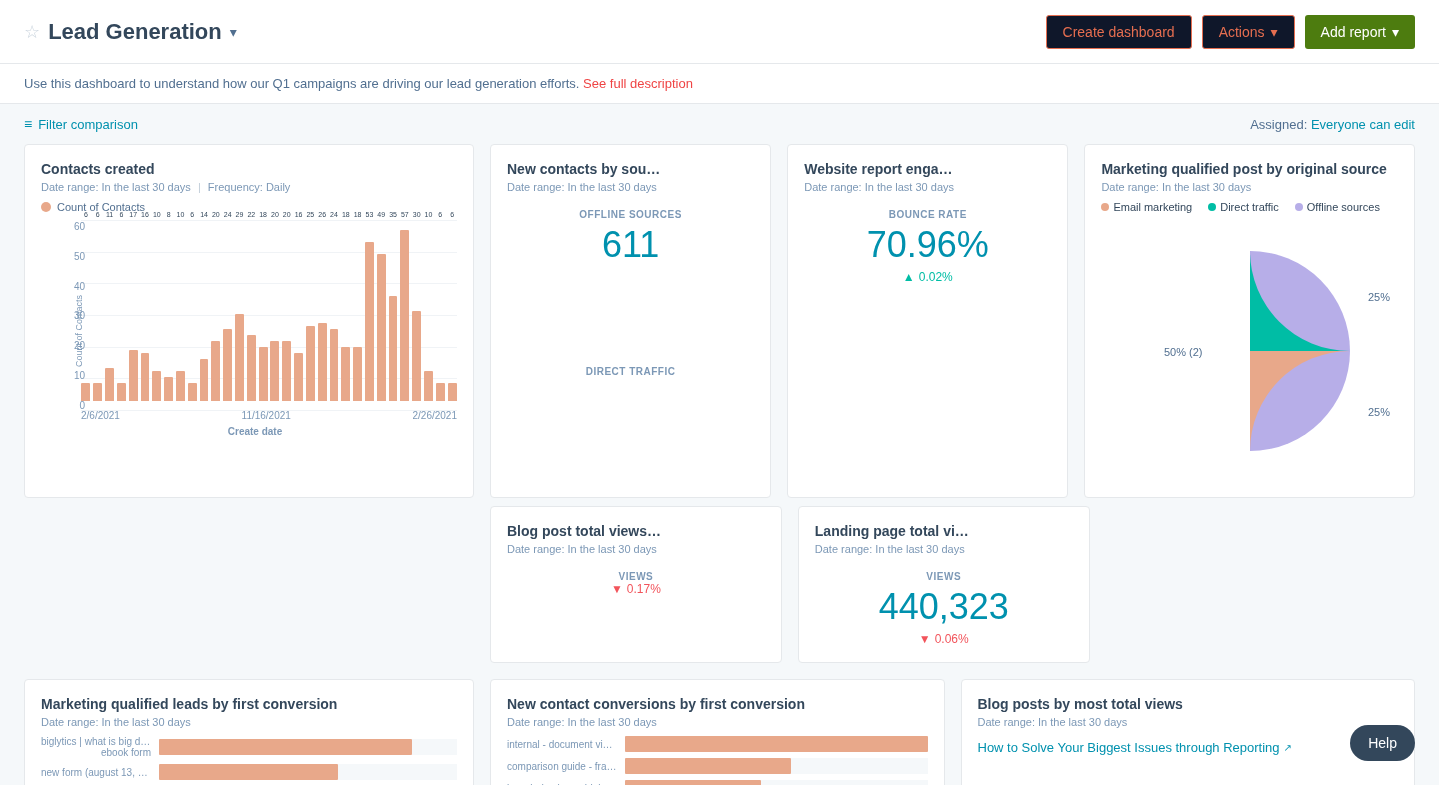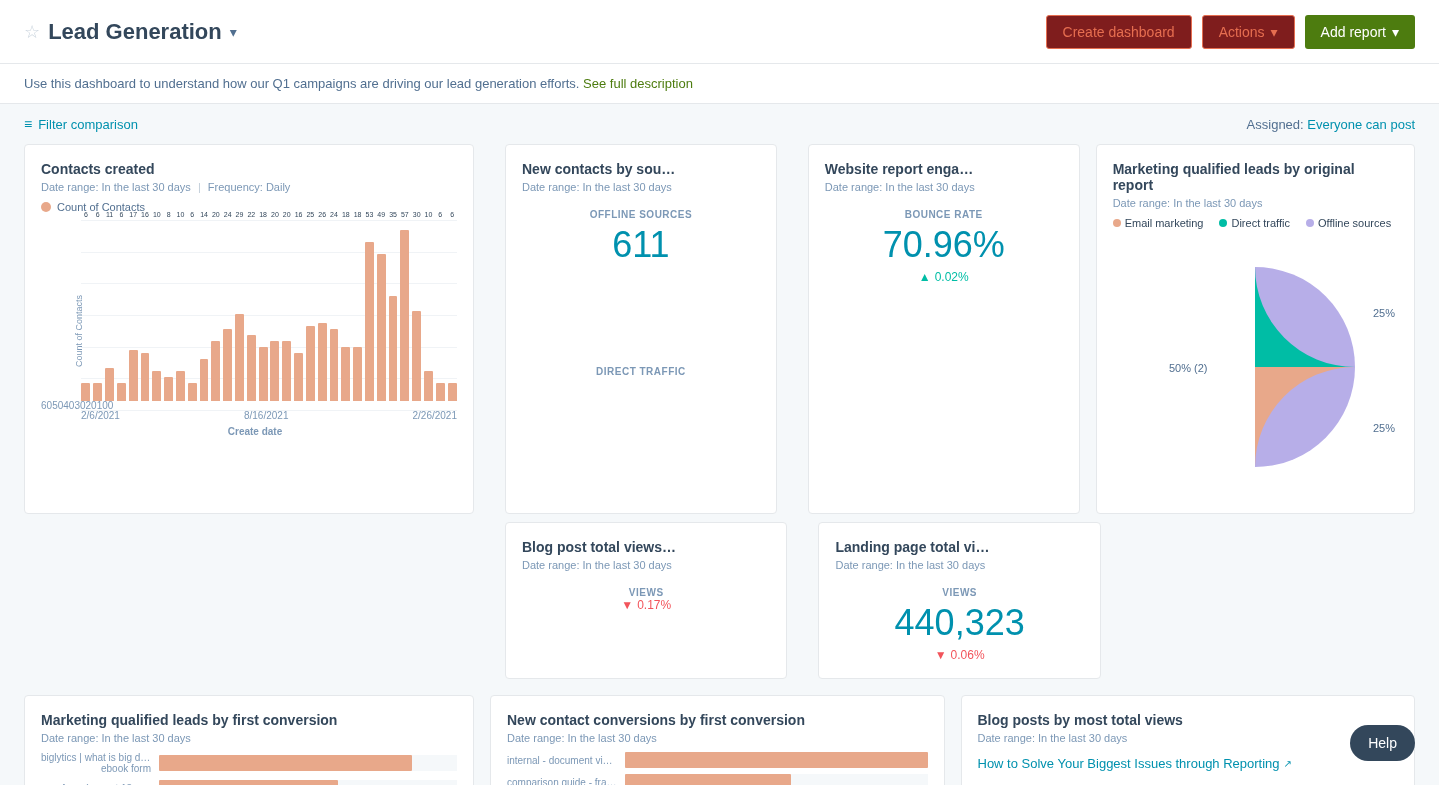--- a/index.html
+++ b/index.html
@@ -24,21 +24,21 @@
     .title-text {
       font-size: 22px;
       font-weight: 600;
       color: #33475b;
     }
     .chevron-icon { color: #516f90; font-size: 14px; cursor: pointer; }
     .header-actions { display: flex; gap: 10px; }
     .btn-outline {
       border: 1px solid #e66e50;
       color: #e66e50;
-      background: #7f1d1d;
+      background: #0f172a;
       padding: 8px 16px;
       border-radius: 3px;
       font-size: 14px;
       cursor: pointer;
       display: flex;
       gap: 6px;
     }
     .btn-primary {
       border: none;
       background: #4d7c0f;
@@ -53,21 +53,21 @@
     }
 
     
     .description-bar {
       background: #fff;
       padding: 12px 24px;
       border-bottom: 1px solid #e5e8eb;
       font-size: 13px;
       color: #516f90;
     }
-    .description-bar a { color: #4d7c0f; text-decoration: none; }
+    .description-bar a { color: #ef4444; text-decoration: none; }
 
     
     .filter-bar {
       display: flex;
       align-items: center;
       justify-content: space-between;
       padding: 12px 24px;
     }
     .filter-link {
       display: flex;
@@ -110,21 +110,21 @@
       font-size: 11px;
       color: #7c98b6;
       margin-bottom: 8px;
     }
     .separator { color: #c0cdd8; margin: 0 4px; }
 
     
     .card-contacts { flex: 0 0 450px; }
 
     
-    .card-small { flex: 1; margin-left: 15px; }
+    .card-small { flex: 1; }
     .metric-label {
       font-size: 10px;
       font-weight: 600;
       color: #7c98b6;
       letter-spacing: 0.5px;
       text-align: center;
       margin-top: 16px;
     }
     .metric-value {
       font-size: 36px;
@@ -157,26 +157,26 @@
     .legend-item { display: flex; align-items: center; gap: 4px; }
     .legend-dot { width: 8px; height: 8px; border-radius: 50%; }
 
     
     .bar-chart-container {
       position: relative;
       margin-top: 8px;
     }
     .y-axis {
       position: absolute;
-      left: 0;
+      left: 12px;
       top: 0;
       bottom: 30px;
       width: 36px;
       display: flex;
-      flex-direction: row;
+      flex-direction: column;
       justify-content: space-between;
       align-items: flex-end;
       padding-right: 4px;
       font-size: 10px;
       color: #7c98b6;
     }
     .y-gridlines {
       position: absolute;
       left: 40px;
       right: 0;
@@ -302,21 +302,21 @@
 </div>
 
 <div class="filter-bar">
   <div class="filter-link">
     <span style="font-size:14px;">≡</span>
     <span>Filter comparison</span>
   </div>
   <div class="assigned-text">
     <span>Assigned:</span>
     <span> </span>
-    <span class="assigned-link">Everyone can post</span>
+    <span class="assigned-link">Everyone can edit</span>
   </div>
 </div>
 
 <div class="dashboard-grid">
 
   <div class="grid-row">
 
     <div class="card card-contacts">
       <div class="card-title">Contacts created</div>
       <div class="card-subtitle">
@@ -482,21 +482,21 @@
                 <div style="background: rgb(232, 168, 138); width: 90%; border-radius: 1px 1px 0px 0px; height: 10%;"></div>
               </div>
               <div style="display: flex; flex-direction: column; align-items: center; position: relative; flex: 1 1 0%; height: 100%; justify-content: flex-end;">
                 <div style="font-size: 7px; color: rgb(51, 71, 91); position: absolute; top: -10px; white-space: nowrap;">6</div>
                 <div style="background: rgb(232, 168, 138); width: 90%; border-radius: 1px 1px 0px 0px; height: 10%;"></div>
               </div>
             </div>
 
           <div style="position:absolute;bottom:20px;left:40px;right:0;display:flex;justify-content:space-between;font-size:10px;color:#7c98b6;">
             <span>2/6/2021</span>
-              <span>8/16/2021</span>
+              <span>11/16/2021</span>
               <span>2/26/2021</span>
           </div>
 
           <div style="position:absolute;bottom:4px;left:12px;right:0;text-align:center;font-size:10px;color:#7c98b6;font-weight:600;">Create date</div>
         </div>
       </div>
     </div>
 
     <div class="card card-small">
       <div class="card-title">New contacts by sou…</div>
@@ -516,21 +516,21 @@
       </div>
       <div class="metric-label">BOUNCE RATE</div>
       <div class="metric-value">70.96%</div>
       <div class="metric-change up">
         <span>▲</span>
         <span>0.02%</span>
       </div>
     </div>
 
     <div class="card card-mql" style="flex:1.2;">
-      <div class="card-title">Marketing qualified leads by original report</div>
+      <div class="card-title">Marketing qualified post by original source</div>
       <div class="card-subtitle">
         <span>Date range: </span><span>In the last 30 days</span>
       </div>
       <div class="legend">
         <div class="legend-item">
           <div class="legend-dot" style="background:#e8a88a;"></div>
           <span>Email marketing</span>
         </div>
         <div class="legend-item">
           <div class="legend-dot" style="background:#00bda5;"></div>

